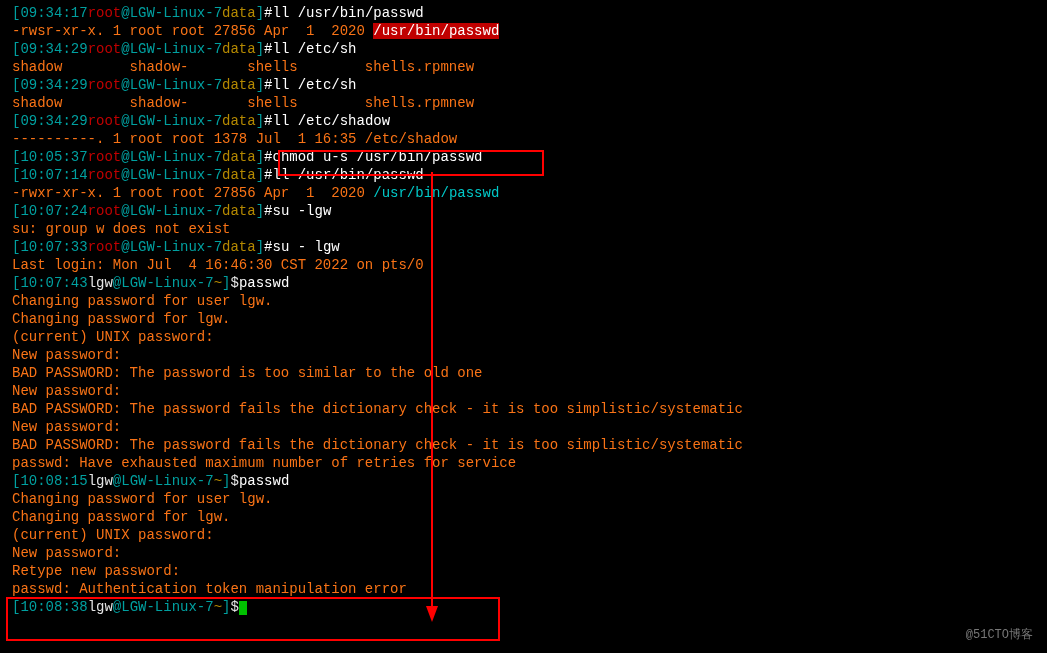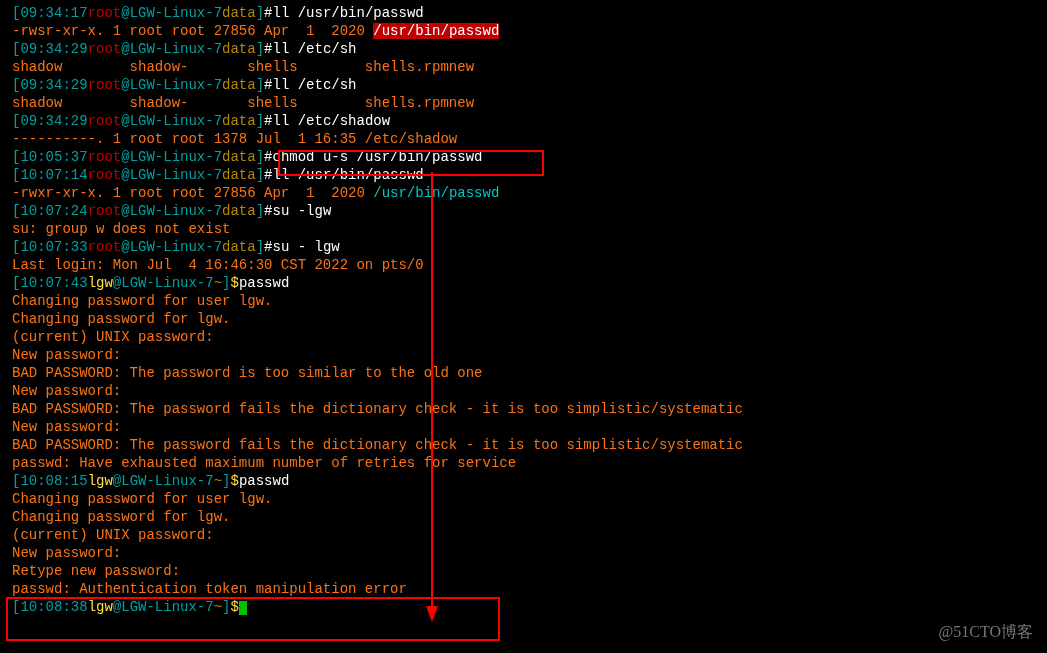--- a/index.html
+++ b/index.html
@@ -3,25 +3,25 @@
 <meta charset="utf-8">
 <style>
   html,body{margin:0;padding:0;background:#000;width:1047px;height:653px;overflow:hidden}
   .term{position:relative;font-family:"Consolas","Menlo","Courier New",monospace;font-size:14px;line-height:18px;color:#bfbfbf;padding:4px 12px;white-space:pre}
   .w{color:#fff}
   .g{color:#f97316}
   .t{color:#00a0a0}
   .r{color:#c00000}
   .y{color:#b58900}
   .c{color:#00c8c8}
-  .m{color:#fde047}
+  .m{color:#e5e5e5}
   .hi{background:#c00000;color:#fff}
   .box{position:absolute;border:2px solid #ff0000;background:transparent;pointer-events:none}
   .cursor{display:inline-block;width:8px;height:14px;background:#00c000;vertical-align:text-bottom}
-  .wm{position:absolute;right:14px;bottom:10px;color:#777;font-size:16px;font-family:Liberation Serif, serif}
+  .wm{position:absolute;right:14px;bottom:10px;color:#777;font-size:12px;font-family:Liberation Mono, monospace}
   svg.arrow{position:absolute;top:0;left:0;pointer-events:none}
 </style>
 </head>
 <body>
 
 <div class="term" id="term"><div><span class="t">[</span><span class="t">09:34:17</span><span class="r">root</span><span class="t">@</span><span class="t">LGW-Linux-7</span><span class="y">data</span><span class="t">]</span><span class="w">#</span><span class="w">ll /usr/bin/passwd</span></div><div><span class="g">-rwsr-xr-x. 1 root root 27856 Apr  1  2020 </span><span class="hi">/usr/bin/passwd</span></div><div><span class="t">[</span><span class="t">09:34:29</span><span class="r">root</span><span class="t">@</span><span class="t">LGW-Linux-7</span><span class="y">data</span><span class="t">]</span><span class="w">#</span><span class="w">ll /etc/sh</span></div><div><span class="g">shadow        shadow-       shells        shells.rpmnew</span></div><div><span class="t">[</span><span class="t">09:34:29</span><span class="r">root</span><span class="t">@</span><span class="t">LGW-Linux-7</span><span class="y">data</span><span class="t">]</span><span class="w">#</span><span class="w">ll /etc/sh</span></div><div><span class="g">shadow        shadow-       shells        shells.rpmnew</span></div><div><span class="t">[</span><span class="t">09:34:29</span><span class="r">root</span><span class="t">@</span><span class="t">LGW-Linux-7</span><span class="y">data</span><span class="t">]</span><span class="w">#</span><span class="w">ll /etc/shadow</span></div><div><span class="g">----------. 1 root root 1378 Jul  1 16:35 /etc/shadow</span></div><div><span class="t">[</span><span class="t">10:05:37</span><span class="r">root</span><span class="t">@</span><span class="t">LGW-Linux-7</span><span class="y">data</span><span class="t">]</span><span class="w">#</span><span class="w">chmod u-s /usr/bin/passwd</span></div><div><span class="t">[</span><span class="t">10:07:14</span><span class="r">root</span><span class="t">@</span><span class="t">LGW-Linux-7</span><span class="y">data</span><span class="t">]</span><span class="w">#</span><span class="w">ll /usr/bin/passwd</span></div><div><span class="g">-rwxr-xr-x. 1 root root 27856 Apr  1  2020 </span><span class="c">/usr/bin/passwd</span></div><div><span class="t">[</span><span class="t">10:07:24</span><span class="r">root</span><span class="t">@</span><span class="t">LGW-Linux-7</span><span class="y">data</span><span class="t">]</span><span class="w">#</span><span class="w">su -lgw</span></div><div><span class="g">su: group w does not exist</span></div><div><span class="t">[</span><span class="t">10:07:33</span><span class="r">root</span><span class="t">@</span><span class="t">LGW-Linux-7</span><span class="y">data</span><span class="t">]</span><span class="w">#</span><span class="w">su - lgw</span></div><div><span class="g">Last login: Mon Jul  4 16:46:30 CST 2022 on pts/0</span></div><div><span class="t">[</span><span class="t">10:07:43</span><span class="m">lgw</span><span class="t">@</span><span class="t">LGW-Linux-7</span><span class="y">~</span><span class="t">]</span><span class="m">$</span><span class="w">passwd</span></div><div><span class="g">Changing password for user lgw.</span></div><div><span class="g">Changing password for lgw.</span></div><div><span class="g">(current) UNIX password: </span></div><div><span class="g">New password: </span></div><div><span class="g">BAD PASSWORD: The password is too similar to the old one</span></div><div><span class="g">New password: </span></div><div><span class="g">BAD PASSWORD: The password fails the dictionary check - it is too simplistic/systematic</span></div><div><span class="g">New password: </span></div><div><span class="g">BAD PASSWORD: The password fails the dictionary check - it is too simplistic/systematic</span></div><div><span class="g">passwd: Have exhausted maximum number of retries for service</span></div><div><span class="t">[</span><span class="t">10:08:15</span><span class="m">lgw</span><span class="t">@</span><span class="t">LGW-Linux-7</span><span class="y">~</span><span class="t">]</span><span class="m">$</span><span class="w">passwd</span></div><div><span class="g">Changing password for user lgw.</span></div><div><span class="g">Changing password for lgw.</span></div><div><span class="g">(current) UNIX password: </span></div><div><span class="g">New password: </span></div><div><span class="g">Retype new password: </span></div><div><span class="g">passwd: Authentication token manipulation error</span></div><div><span class="t">[</span><span class="t">10:08:38</span><span class="m">lgw</span><span class="t">@</span><span class="t">LGW-Linux-7</span><span class="y">~</span><span class="t">]</span><span class="m">$</span><span class="w"></span><span class="cursor"></span></div></div>
 
 <div class="box" id="box-top" style="left: 278px; top: 150px; width: 262px; height: 22px;"></div>
 <div class="box" id="box-bot" style="left: 6px; top: 597px; width: 490px; height: 40px;"></div>
 

